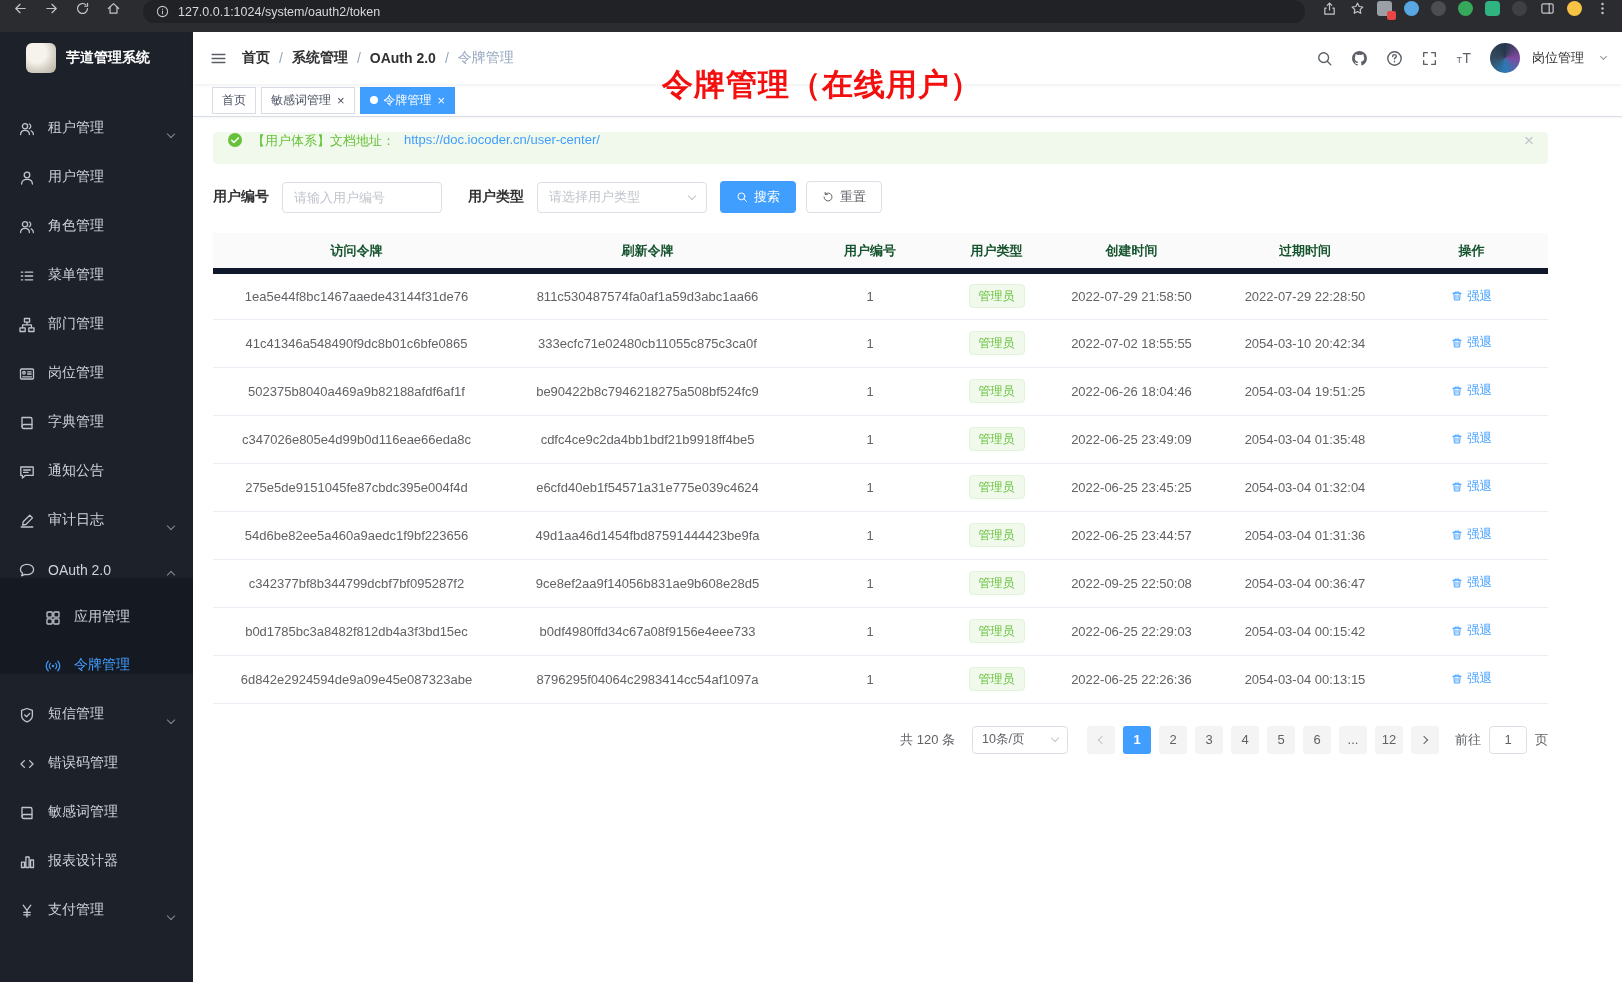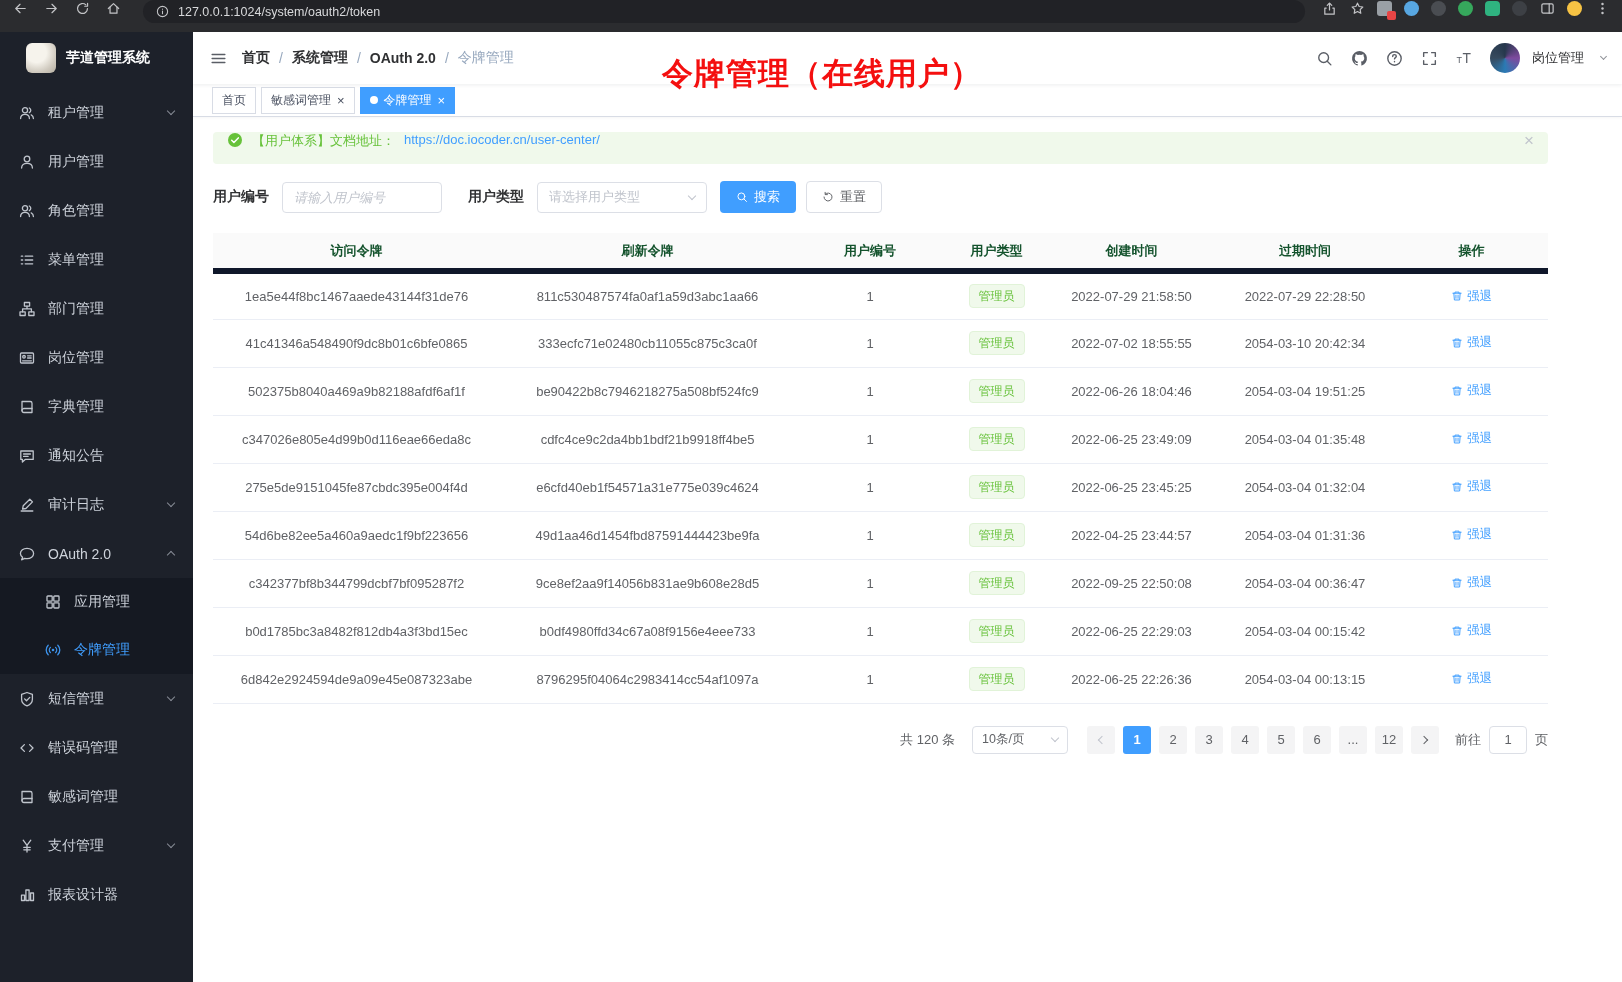--- a/index.html
+++ b/index.html
@@ -28,21 +28,21 @@
   .ext.grid { position: relative; width: 15px; height: 15px; border-radius: 3px; background: #9aa0a6; }
   .ext.grid .badge { position: absolute; right: -4px; bottom: -4px; width: 9px; height: 9px; background: #e84545; border-radius: 2px; }
 
   
   .app { display: flex; height: 950px; }
   .sidebar { width: 193px; background: #1d212a; flex-shrink: 0; display: flex; flex-direction: column; }
   .logo { height: 52px; display: flex; align-items: center; gap: 10px; padding: 0 26px; color: #fff; font-weight: bold; font-size: 14px; cursor: pointer; }
   .logo-img { width: 30px; height: 30px; border-radius: 6px; flex-shrink: 0;
     background: radial-gradient(circle at 35% 32%, #f6f3ec 0 35%, #cfc9be 70%, #b4ada0 100%); }
   .menu { flex: 1; padding-top: 4px; overflow: hidden; }
-  .menu-item { height: 49px; display: flex; align-items: center; gap: 13px; padding: 0 19px; color: #ced3db; font-size: 14px; cursor: pointer; }
+  .menu-item { height: 49px; display: flex; align-items: flex-end; gap: 13px; padding: 0 19px; color: #ced3db; font-size: 14px; cursor: pointer; }
   .menu-item .mlabel { flex: 1; white-space: nowrap; }
   .menu-item.active { color: #409eff; }
   .mi-ic { width: 16px; height: 16px; display: inline-flex; flex-shrink: 0; opacity: .92; }
   .mi-ic svg { width: 16px; height: 16px; }
   .submenu { background: #151922; }
   .submenu .menu-item { padding-left: 45px; height: 48px; }
   .chev { width: 6px; height: 6px; border-right: 1.4px solid currentColor; border-bottom: 1.4px solid currentColor; display: inline-block; flex-shrink: 0; }
   .chev.down { transform: rotate(45deg); margin-top: -3px; }
   .chev.up { transform: rotate(-135deg); margin-top: 3px; }
   .chev.left { transform: rotate(135deg); margin-left: 2px; }
@@ -77,21 +77,21 @@
 
   .alert { height: 32px; background: #f0f9eb; border-radius: 4px; display: flex; gap: 9px; padding: 0 14px; font-size: 13px; color: #67c23a; }
   .acheck { width: 16px; height: 16px; display: inline-flex; flex-shrink: 0; }
   .acheck svg { width: 16px; height: 16px; }
   .alink { color: #409eff; text-decoration: none; cursor: pointer; }
   .aclose { margin-left: auto; color: #c0c4cc; font-size: 17px; cursor: pointer; line-height: 1; }
 
   .filters { display: flex; align-items: center; margin-top: 17px; font-size: 14px; }
   .flabel { font-weight: bold; color: #303133; margin-right: 13px; white-space: nowrap; }
   .flabel.l2 { margin-left: 26px; }
-  .finput { width: 160px; height: 31px; border: 1px solid #dcdfe6; border-radius: 4px; padding: 0 11px; font-size: 13px; color: #606266; outline: none; font-family: inherit; font-style: italic; }
+  .finput { width: 160px; height: 31px; border: 1px solid #dcdfe6; border-radius: 4px; padding: 0 11px; font-size: 13px; color: #606266; outline: none; font-family: inherit; }
   .finput::placeholder { color: #c0c4cc; }
   .fselect { width: 170px; height: 31px; border: 1px solid #dcdfe6; border-radius: 4px; display: flex; align-items: center; justify-content: space-between; padding: 0 11px; cursor: pointer; background: #fff; }
   .sph { color: #c0c4cc; font-size: 13px; }
   .fselect .chev { color: #c0c4cc; }
   .btn { height: 32px; display: inline-flex; align-items: center; gap: 6px; padding: 0 15px; border-radius: 4px; font-size: 13px; border: 1px solid transparent; cursor: pointer; font-family: inherit; white-space: nowrap; }
   .btn.primary { background: #409eff; color: #fff; margin-left: 13px; }
   .btn.plain { background: #fff; color: #606266; border-color: #dcdfe6; margin-left: 10px; }
   .bi { width: 12px; height: 12px; display: inline-flex; }
   .bi svg { width: 12px; height: 12px; }
 
@@ -107,21 +107,21 @@
   .total { margin-right: 9px; }
   .psize { width: 96px; height: 28px; border: 1px solid #dcdfe6; border-radius: 4px; display: flex; align-items: center; justify-content: space-between; padding: 0 9px; font-size: 12.5px; cursor: pointer; margin-right: 11px; }
   .psize .chev { color: #c0c4cc; }
   .pages { display: inline-flex; gap: 8px; }
   .pbtn { min-width: 28px; height: 28px; padding: 0 4px; background: #f4f4f5; border-radius: 3px; display: inline-flex; align-items: center; justify-content: center; font-size: 13px; color: #606266; cursor: pointer; }
   .pbtn.active { background: #409eff; color: #fff; font-weight: bold; }
   .pbtn.prev { color: #c0c4cc; }
   .goto-label { margin-left: 8px; }
   .goto-input { width: 38px; height: 28px; border: 1px solid #dcdfe6; border-radius: 4px; text-align: center; font-size: 13px; color: #606266; outline: none; font-family: inherit; }
 
-  .annotation { position: absolute; top: 53px; left: 662px; font-size: 31px; font-weight: bold; color: #f40f0f; letter-spacing: 1px; z-index: 10; pointer-events: none; white-space: nowrap; }
+  .annotation { position: absolute; top: 64px; left: 662px; font-size: 31px; font-weight: bold; color: #f40f0f; letter-spacing: 1px; z-index: 10; pointer-events: none; white-space: nowrap; }
 </style>
 </head>
 <body>
 
 <div class="browser">
   <div class="nav-btns">
     <span class="bicon">
         <svg viewBox="0 0 16 16" width="100%" height="100%" fill="none" stroke="currentColor" stroke-width="1.3" stroke-linecap="round" stroke-linejoin="round">
           <path d="M13 8H3.5"></path>
           <path d="M7.5 3.5L3 8l4.5 4.5"></path>
@@ -342,33 +342,33 @@
             <svg viewBox="0 0 16 16" width="100%" height="100%" fill="none" stroke="currentColor" stroke-width="1.3" stroke-linecap="round" stroke-linejoin="round">
               <path d="M3 2.5h8.3A1.7 1.7 0 0 1 13 4.2v9.3H5a2 2 0 0 1-2-2z"></path>
               <path d="M3 11.5a2 2 0 0 1 2-2h8"></path>
             </svg>
           </span>
           <span class="mlabel">敏感词管理</span>
         </div>
         <div class="menu-item">
           <span class="mi-ic">
             <svg viewBox="0 0 16 16" width="100%" height="100%" fill="none" stroke="currentColor" stroke-width="1.3" stroke-linecap="round" stroke-linejoin="round">
+              <path d="M2.5 13.5V8.2h3v5.3zM6.9 13.5V3h3.2v10.5zM11.6 13.5V6h2.9v7.5z"></path>
+            </svg>
+          </span>
+          <span class="mlabel">报表设计器</span>
+        </div>
+        <div class="menu-item">
+          <span class="mi-ic">
+            <svg viewBox="0 0 16 16" width="100%" height="100%" fill="none" stroke="currentColor" stroke-width="1.3" stroke-linecap="round" stroke-linejoin="round">
               <path d="M4.2 2.2L8 7.4l3.8-5.2M8 7.4V14M4.8 9.4h6.4M4.8 11.8h6.4"></path>
             </svg>
           </span>
           <span class="mlabel">支付管理</span>
           <span class="chev down"></span>
-        </div>
-        <div class="menu-item">
-          <span class="mi-ic">
-            <svg viewBox="0 0 16 16" width="100%" height="100%" fill="none" stroke="currentColor" stroke-width="1.3" stroke-linecap="round" stroke-linejoin="round">
-              <path d="M2.5 13.5V8.2h3v5.3zM6.9 13.5V3h3.2v10.5zM11.6 13.5V6h2.9v7.5z"></path>
-            </svg>
-          </span>
-          <span class="mlabel">报表设计器</span>
         </div>
       </nav>
   </aside>
 
   <div class="main">
 
     <header class="topbar">
       <span class="ticon">
           <svg viewBox="0 0 16 16" width="100%" height="100%" fill="none" stroke="currentColor" stroke-width="1.3" stroke-linecap="round" stroke-linejoin="round">
             <path d="M2 4.2h12M2 8h12M2 11.8h12"></path>
@@ -560,21 +560,21 @@
                     <svg viewBox="0 0 16 16" width="100%" height="100%" fill="none" stroke="currentColor" stroke-width="1.3" stroke-linecap="round" stroke-linejoin="round">
                       <path d="M2.5 4.3h11M5.3 4.3V2.8h5.4v1.5M3.8 4.3l.7 9h7l.7-9M6.6 6.8v4.3M9.4 6.8v4.3"></path>
                     </svg>
                   </span>强退</span></td>
             </tr>
             <tr>
               <td>54d6be82ee5a460a9aedc1f9bf223656</td>
               <td>49d1aa46d1454fbd87591444423be9fa</td>
               <td>1</td>
               <td><span class="tag">管理员</span></td>
-              <td>2022-04-25 23:44:57</td>
+              <td>2022-06-25 23:44:57</td>
               <td>2054-03-04 01:31:36</td>
               <td><span class="action"><span class="ai">
                     <svg viewBox="0 0 16 16" width="100%" height="100%" fill="none" stroke="currentColor" stroke-width="1.3" stroke-linecap="round" stroke-linejoin="round">
                       <path d="M2.5 4.3h11M5.3 4.3V2.8h5.4v1.5M3.8 4.3l.7 9h7l.7-9M6.6 6.8v4.3M9.4 6.8v4.3"></path>
                     </svg>
                   </span>强退</span></td>
             </tr>
             <tr>
               <td>c342377bf8b344799dcbf7bf095287f2</td>
               <td>9ce8ef2aa9f14056b831ae9b608e28d5</td>

